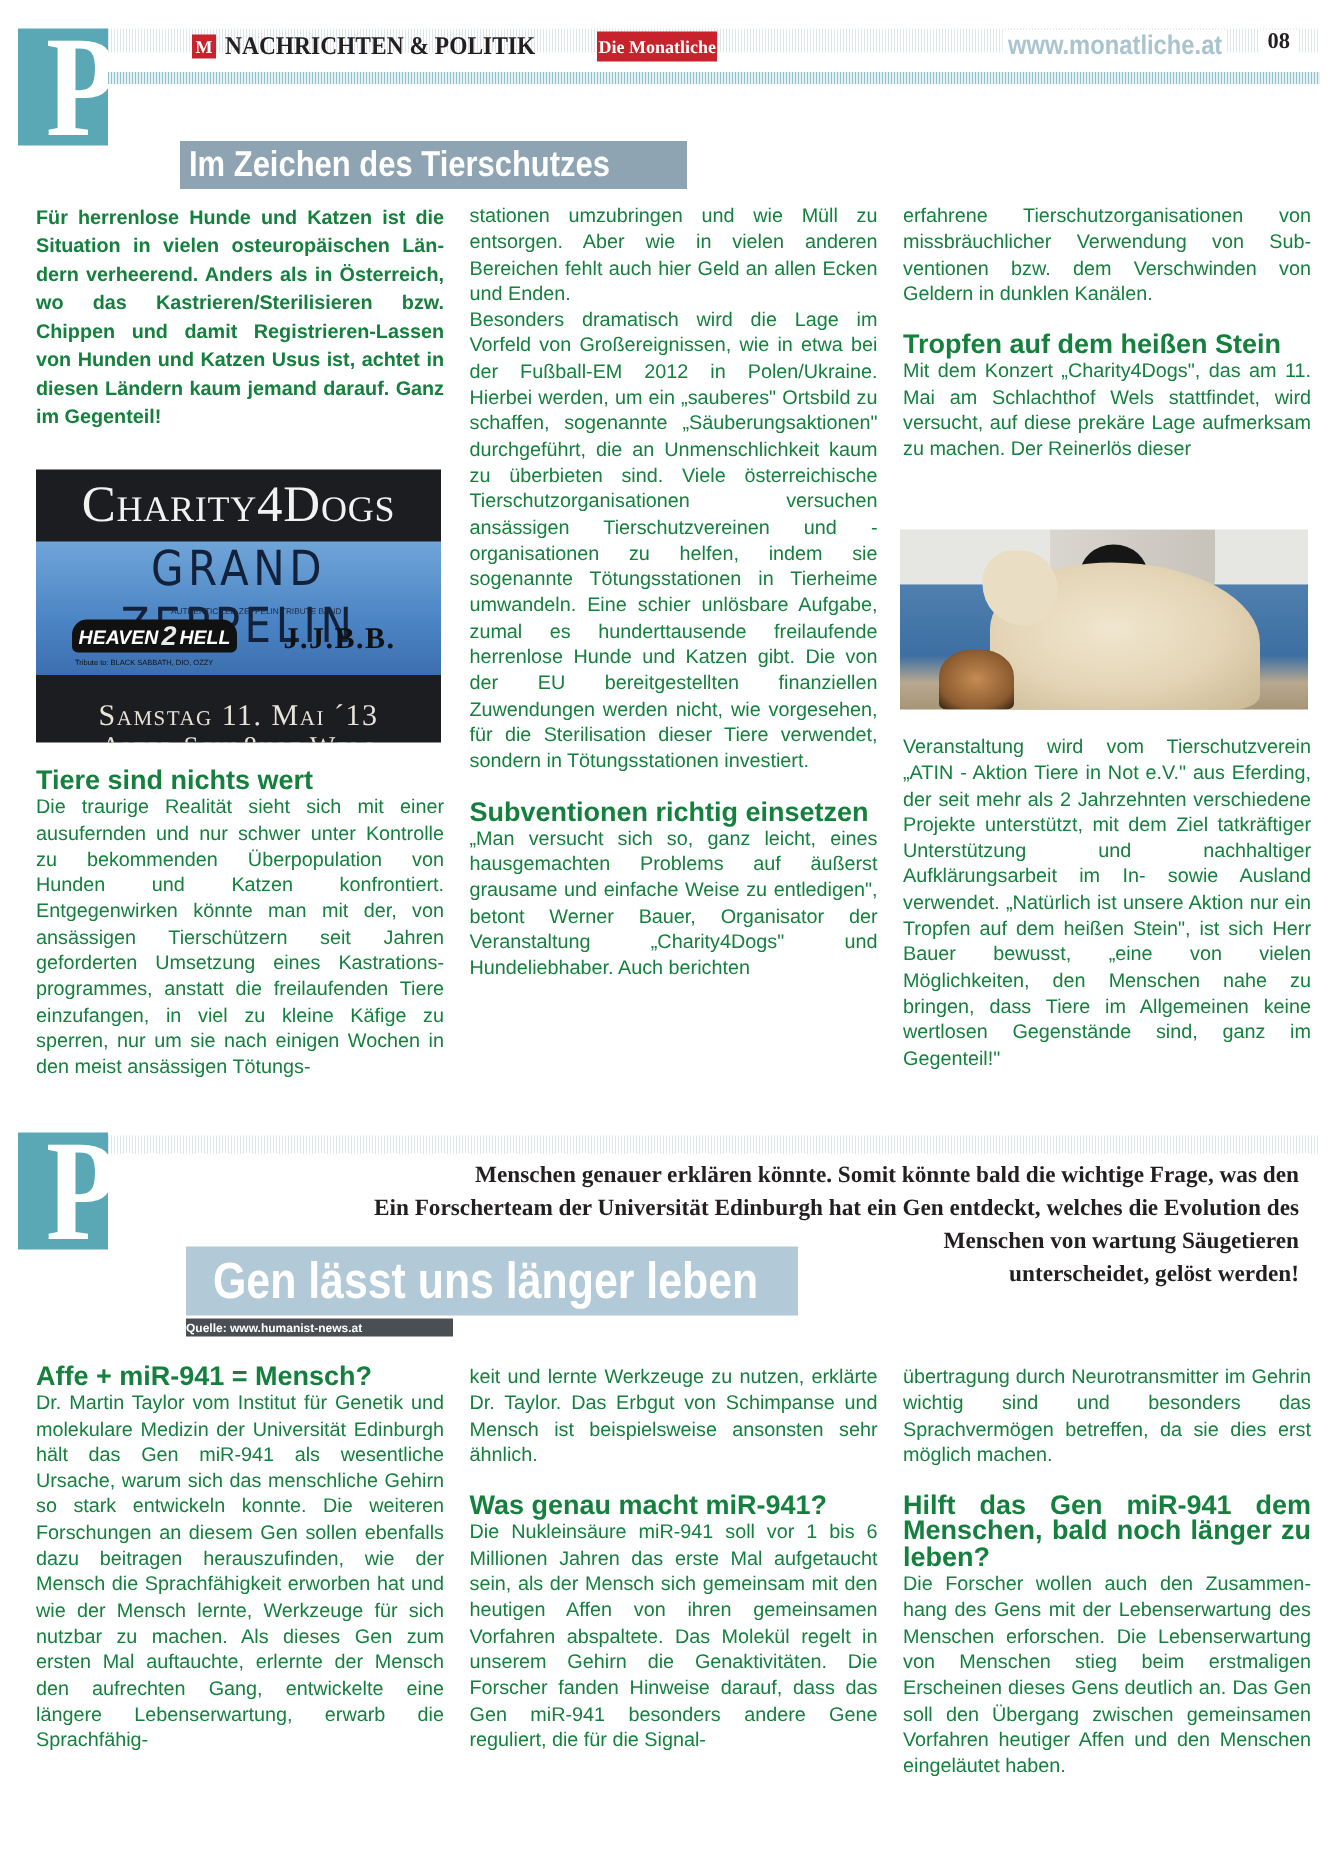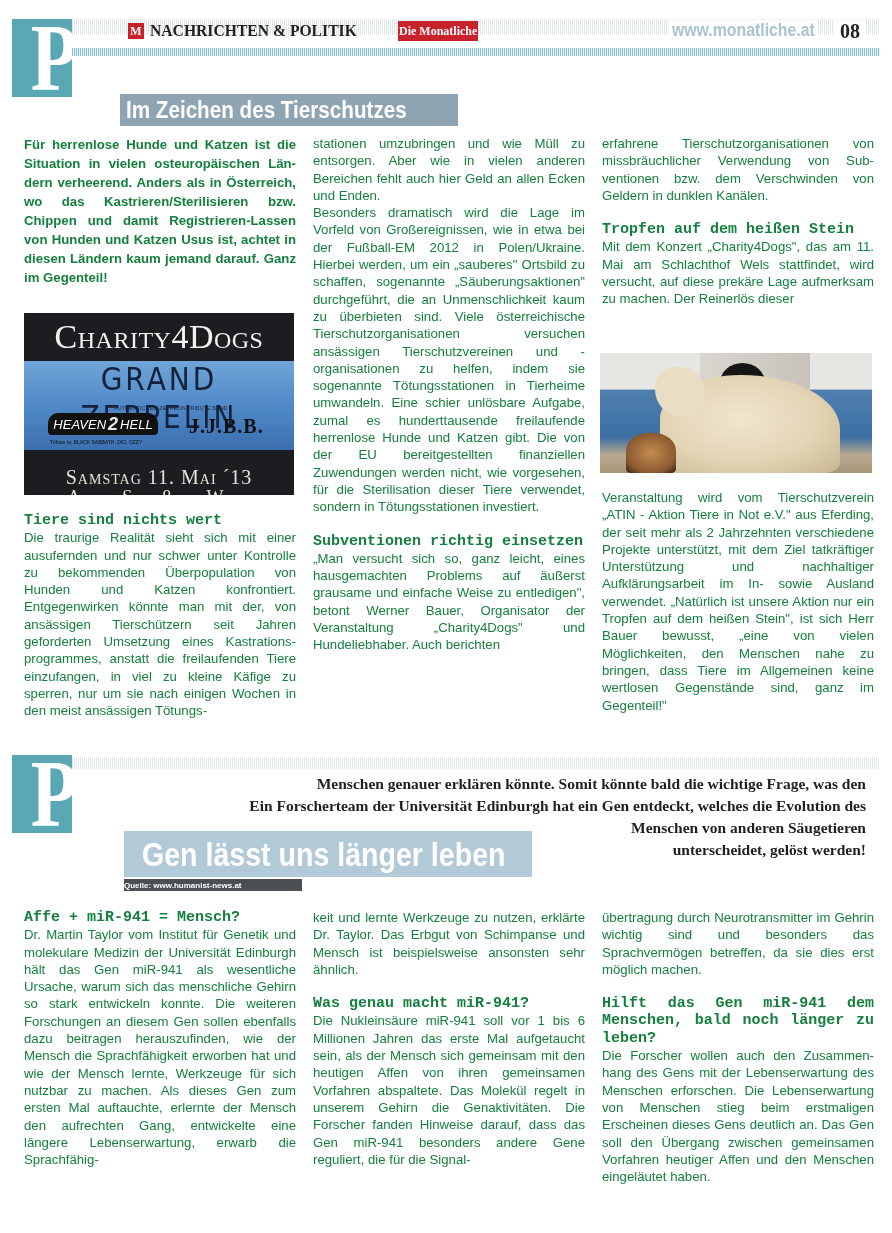--- a/index.html
+++ b/index.html
@@ -41,21 +41,21 @@
     background: #c8232c; color: #fff; font-family: "Liberation Serif", serif;
     font-weight: bold; font-size: 12px; display: flex; align-items: center;
   }
   .site-url {
     position: absolute; right: 62px; top: 1px; font-family: "Liberation Sans", sans-serif;
     font-weight: bold; font-size: 18px; color: #a9c3cf; background: #fff; padding: 0 4px;
     transform: scaleX(0.88); transform-origin: right center;
   }
   .page-num {
     position: absolute; right: 14px; top: 1px; font-family: "Liberation Serif", serif;
-    font-weight: bold; font-size: 20px; color: #231f20; background: #fff; padding: 0 6px;
+    font-weight: bold; font-size: 15px; color: #231f20; background: #fff; padding: 0 6px;
   }
 
   .title-bar {
     position: absolute; color: #fff; font-family: "Liberation Sans", sans-serif;
     font-weight: bold; white-space: nowrap; display: flex; align-items: center;
   }
   .title-bar span { display: inline-block; transform-origin: left center; }
   #title1 { left: 120px; top: 94px; width: 338px; height: 32px; background: #8fa4b2; font-size: 24px; padding-left: 6px; }
   #title1 span { transform: scaleX(0.86); }
   #title2 { left: 124px; top: 831px; width: 408px; height: 46px; background: #b2cad7; font-size: 34px; padding-left: 18px; }
@@ -73,21 +73,21 @@
     line-height: 22px; color: #231f20;
   }
   .lede-line { display: block; white-space: nowrap; }
 
   
   .col {
     position: absolute; width: 272px; font-size: 13.2px; line-height: 17.3px;
     text-align: justify; hyphens: manual; color: #15803d;
   }
   .col p { margin: 0; }
-  .col h3 { font-size: 15px; font-weight: bold; line-height: 17.3px; margin: 0; font-family: Liberation Mono, monospace; }
+  .col h3 { font-size: 18px; font-weight: bold; line-height: 17.3px; margin: 0; }
   .col .gap { height: 17px; }
   .intro { font-weight: bold; font-size: 13.2px; line-height: 19px; }
 
   #c1 { left: 24px; top: 135px; }
   #c2 { left: 313px; top: 135px; }
   #c3 { left: 602px; top: 135px; }
   #c4 { left: 24px; top: 909px; }
   #c5 { left: 313px; top: 909px; }
   #c6 { left: 602px; top: 909px; }
 
@@ -108,21 +108,21 @@
   }
   .band-name {
     position: absolute; left: 0; right: 0; top: 4px; text-align: center;
     font-family: "DejaVu Sans", sans-serif; font-size: 28px; color: #13213a;
     letter-spacing: 3px; transform: scaleY(1.15); font-weight: normal;
   }
   .band-sub { position: absolute; left: 90px; top: 44px; font-size: 5.5px; color: #1b2a44; }
   .heaven-logo {
     position: absolute; left: 24px; top: 52px; width: 110px; height: 22px;
     background: #111; border-radius: 10px 10px 4px 4px; color: #fff;
-    font-style: italic; font-weight: normal; font-size: 13px;
+    font-style: italic; font-weight: bold; font-size: 13px;
     display: flex; align-items: center; justify-content: center;
   }
   .heaven-logo b { color: #e8e8e8; font-size: 18px; margin: 0 2px; }
   .jjbb {
     position: absolute; left: 165px; top: 54px; font-family: "Liberation Serif", serif;
     font-weight: bold; font-size: 20px; color: #111; letter-spacing: 1px;
   }
   .tribute { position: absolute; left: 26px; top: 78px; font-size: 5px; color: #111; }
   .poster-bottom {
     position: absolute; left: 0; top: 137px; width: 100%; height: 45px;
@@ -240,21 +240,21 @@
 
 <div class="stripe-top" style="left:72px; top:757px; width:808px; height:12px;"></div>
 
 <div class="big-p" id="p2">
   <span>P</span>
 </div>
 
 <div class="lede">
   <span class="lede-line">Menschen genauer erklären könnte. Somit könnte bald die wichtige Frage, was den</span>
   <span class="lede-line">Ein Forscherteam der Universität Edinburgh hat ein Gen entdeckt, welches die Evolution des</span>
-  <span class="lede-line">Menschen von anderen Säugetieren</span>
+  <span class="lede-line">Menschen von wartung Säugetieren</span>
   <span class="lede-line">unterscheidet, gelöst werden!</span>
 </div>
 
 <div class="title-bar" id="title2">
   <span>Gen lässt uns länger leben</span>
 </div>
 
 <div class="source-bar">Quelle: www.humanist-news.at</div>
 
 <div class="col" id="c4">

